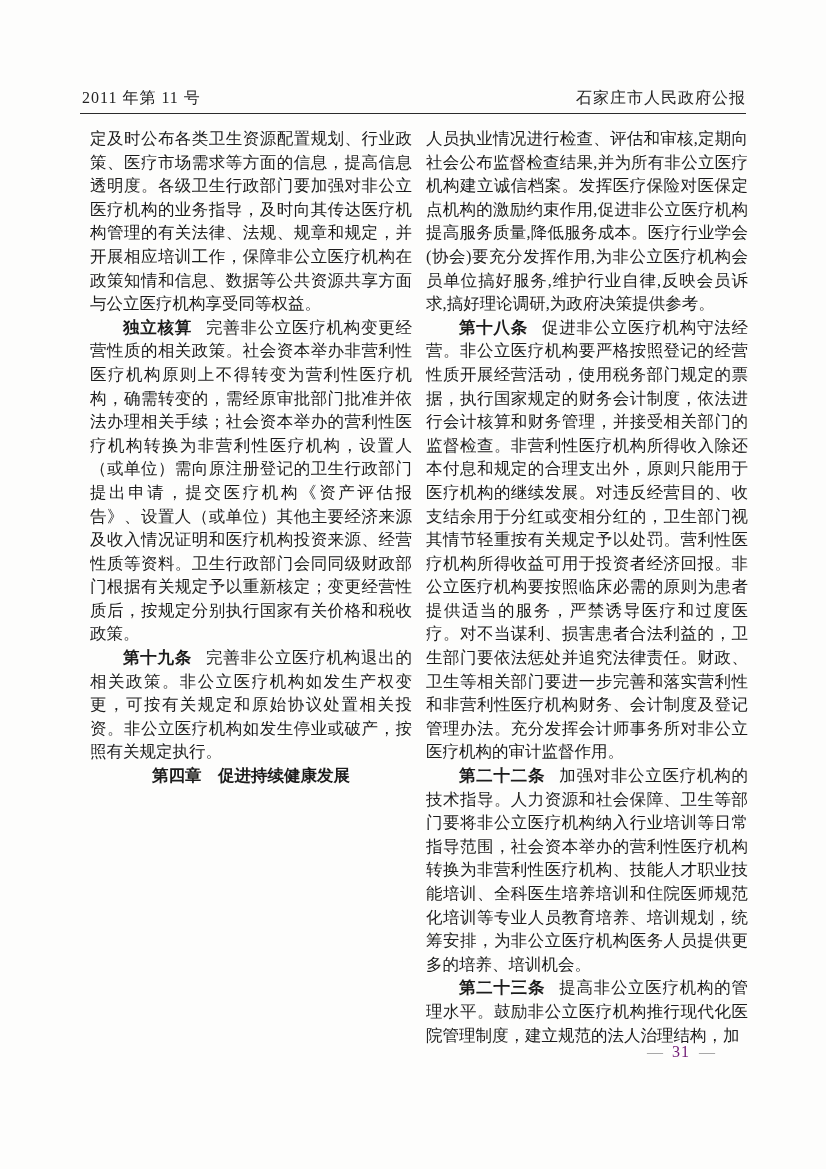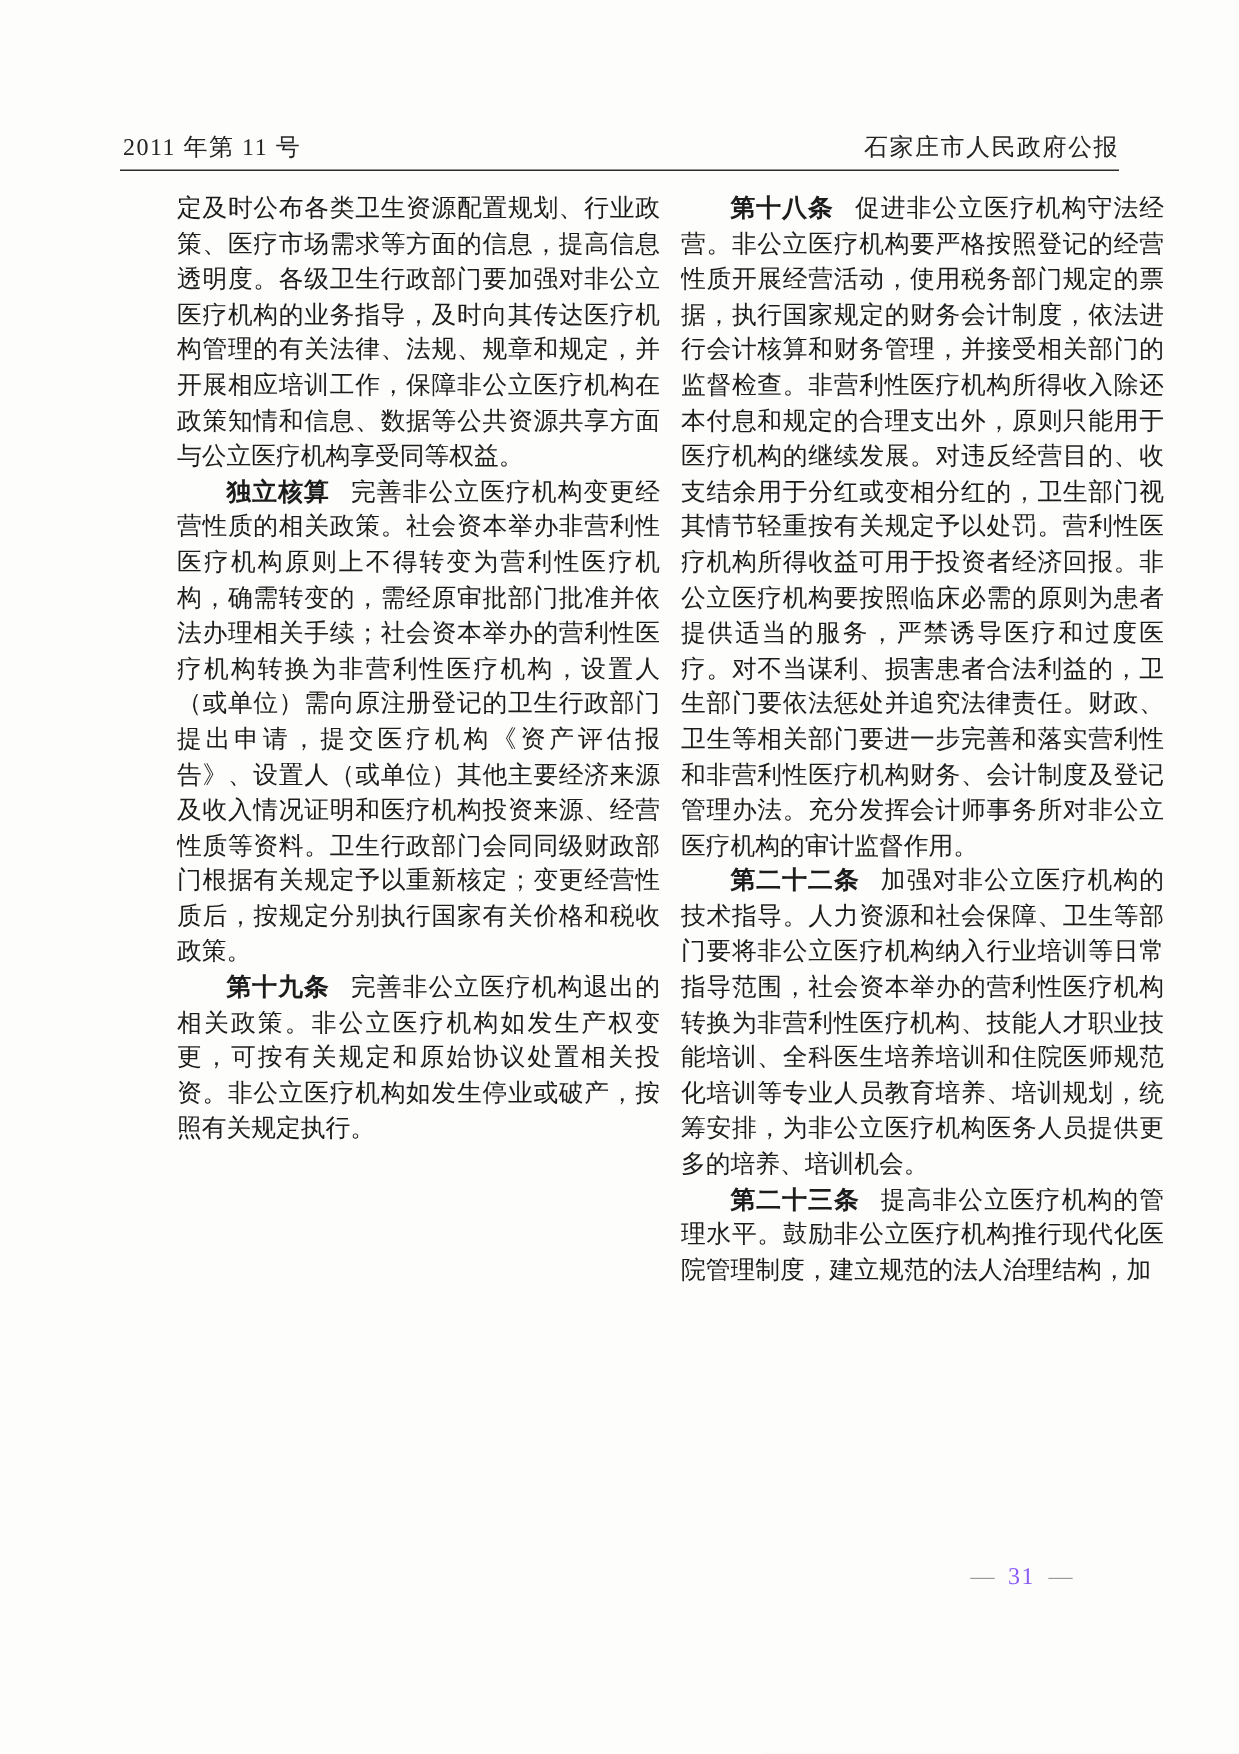--- a/index.html
+++ b/index.html
@@ -17,21 +17,21 @@
     position:absolute;top:88px;left:82px;width:664px;
     display:flex;justify-content:space-between;align-items:baseline;
     font-size:16px;letter-spacing:1px;color:#242424;
   }
   .header-rule{
     position:absolute;top:113px;left:80px;width:666px;height:1px;
     background:#2b2b2b;
   }
   .columns{
     position:absolute;top:127px;left:90px;
-    display:flex;gap:14px;margin-left:28px;
+    display:flex;gap:14px;
   }
   .col{
     width:322px;height:922px;overflow:hidden;
     font-size:16.5px;line-height:23.6px;
     text-align:justify;text-justify:inter-ideograph;
     color:#1c1c1c;
   }
   .col p{margin:0;}
   .para-article{text-indent:2em;}
   .lead{font-weight:bold;margin-right:0.85em;}
@@ -39,21 +39,21 @@
     font-weight:bold;text-align:center;text-indent:0;
     margin:11px 0 11px 0;font-size:16.5px;
   }
   .footer{
     position:absolute;top:1043px;left:426px;width:322px;
     box-sizing:border-box;padding-right:24px;
     text-align:right;font-size:16px;
     display:flex;justify-content:flex-end;align-items:center;
   }
   .page-dash{color:#9a9a9a;margin:0 9px;}
-  .page-number{color:#8b5cf6;letter-spacing:1px;}
+  .page-number{color:#701a75;letter-spacing:1px;}
 </style>
 </head>
 <body>
 
 <div class="page">
 
   <div class="header">
     <span>2011 年第 11 号</span>
     <span>石家庄市人民政府公报</span>
   </div>
@@ -62,23 +62,25 @@
   <div class="columns">
 
     <div class="col">
       <p class="para-continuation">定及时公布各类卫生资源配置规划、行业政策、医疗市场需求等方面的信息，提高信息透明度。各级卫生行政部门要加强对非公立医疗机构的业务指导，及时向其传达医疗机构管理的有关法律、法规、规章和规定，并开展相应培训工作，保障非公立医疗机构在政策知情和信息、数据等公共资源共享方面与公立医疗机构享受同等权益。</p>
       <p class="para-article">
         <span class="lead">独立核算</span><span>完善非公立医疗机构变更经营性质的相关政策。社会资本举办非营利性医疗机构原则上不得转变为营利性医疗机构，确需转变的，需经原审批部门批准并依法办理相关手续；社会资本举办的营利性医疗机构转换为非营利性医疗机构，设置人（或单位）需向原注册登记的卫生行政部门提出申请，提交医疗机构《资产评估报告》、设置人（或单位）其他主要经济来源及收入情况证明和医疗机构投资来源、经营性质等资料。卫生行政部门会同同级财政部门根据有关规定予以重新核定；变更经营性质后，按规定分别执行国家有关价格和税收政策。</span>
       </p>
       <p class="para-article">
         <span class="lead">第十九条</span><span>完善非公立医疗机构退出的相关政策。非公立医疗机构如发生产权变更，可按有关规定和原始协议处置相关投资。非公立医疗机构如发生停业或破产，按照有关规定执行。</span>
       </p>
+      <p class="chapter-heading">第四章　促进持续健康发展</p>
     </div>
 
     <div class="col">
+      <p class="para-continuation">人员执业情况进行检查、评估和审核,定期向社会公布监督检查结果,并为所有非公立医疗机构建立诚信档案。发挥医疗保险对医保定点机构的激励约束作用,促进非公立医疗机构提高服务质量,降低服务成本。医疗行业学会(协会)要充分发挥作用,为非公立医疗机构会员单位搞好服务,维护行业自律,反映会员诉求,搞好理论调研,为政府决策提供参考。</p>
       <p class="para-article">
         <span class="lead">第十八条</span><span>促进非公立医疗机构守法经营。非公立医疗机构要严格按照登记的经营性质开展经营活动，使用税务部门规定的票据，执行国家规定的财务会计制度，依法进行会计核算和财务管理，并接受相关部门的监督检查。非营利性医疗机构所得收入除还本付息和规定的合理支出外，原则只能用于医疗机构的继续发展。对违反经营目的、收支结余用于分红或变相分红的，卫生部门视其情节轻重按有关规定予以处罚。营利性医疗机构所得收益可用于投资者经济回报。非公立医疗机构要按照临床必需的原则为患者提供适当的服务，严禁诱导医疗和过度医疗。对不当谋利、损害患者合法利益的，卫生部门要依法惩处并追究法律责任。财政、卫生等相关部门要进一步完善和落实营利性和非营利性医疗机构财务、会计制度及登记管理办法。充分发挥会计师事务所对非公立医疗机构的审计监督作用。</span>
       </p>
       <p class="para-article">
         <span class="lead">第二十二条</span><span>加强对非公立医疗机构的技术指导。人力资源和社会保障、卫生等部门要将非公立医疗机构纳入行业培训等日常指导范围，社会资本举办的营利性医疗机构转换为非营利性医疗机构、技能人才职业技能培训、全科医生培养培训和住院医师规范化培训等专业人员教育培养、培训规划，统筹安排，为非公立医疗机构医务人员提供更多的培养、培训机会。</span>
       </p>
       <p class="para-article">
         <span class="lead">第二十三条</span><span>提高非公立医疗机构的管理水平。鼓励非公立医疗机构推行现代化医院管理制度，建立规范的法人治理结构，加</span>
       </p>
     </div>

